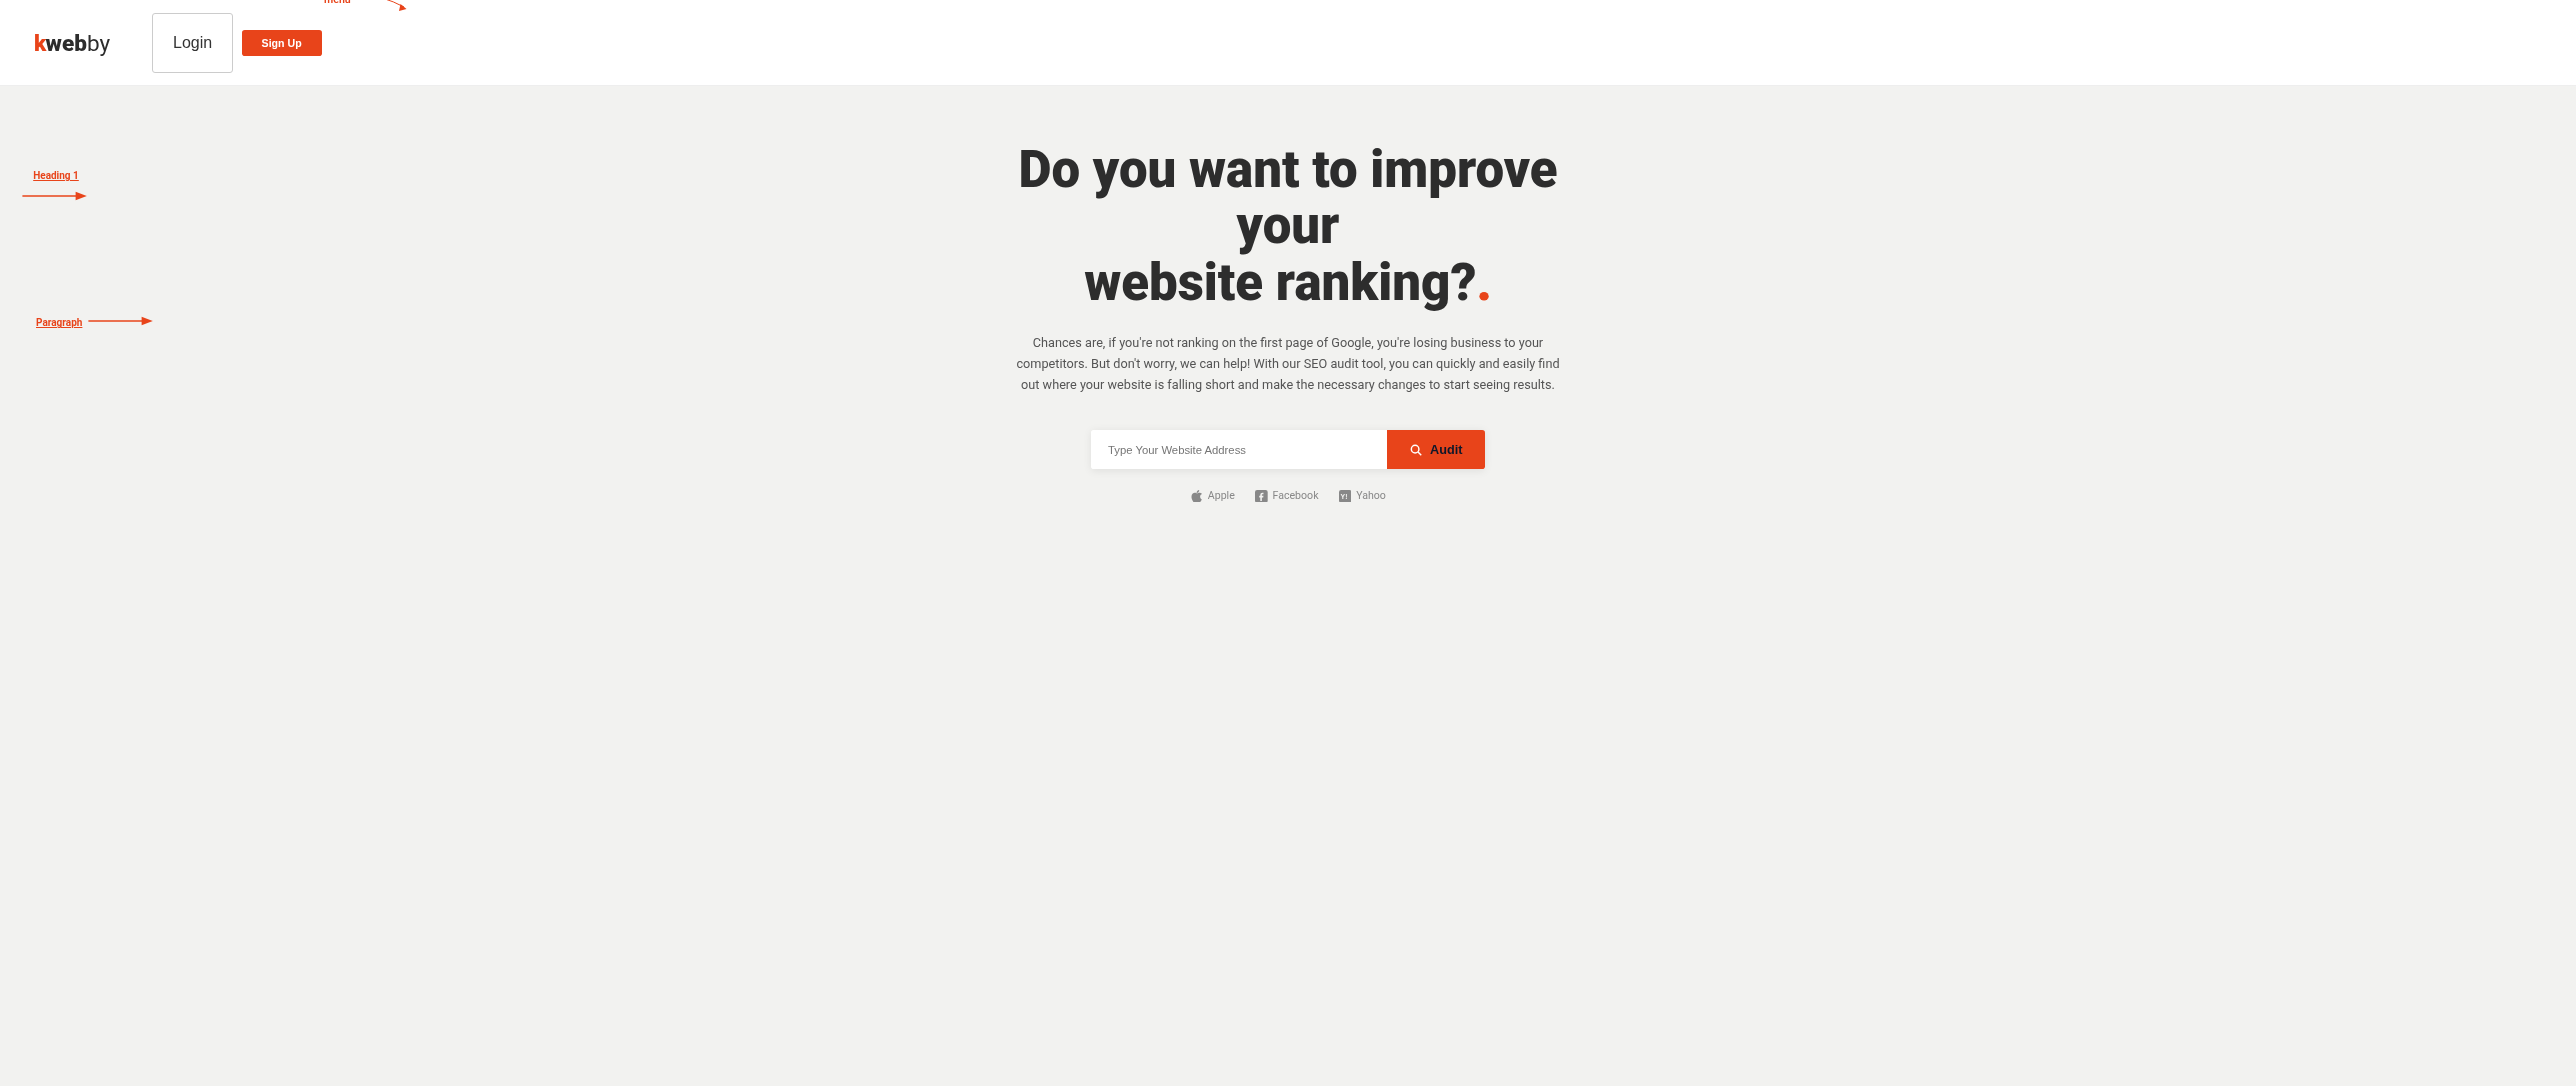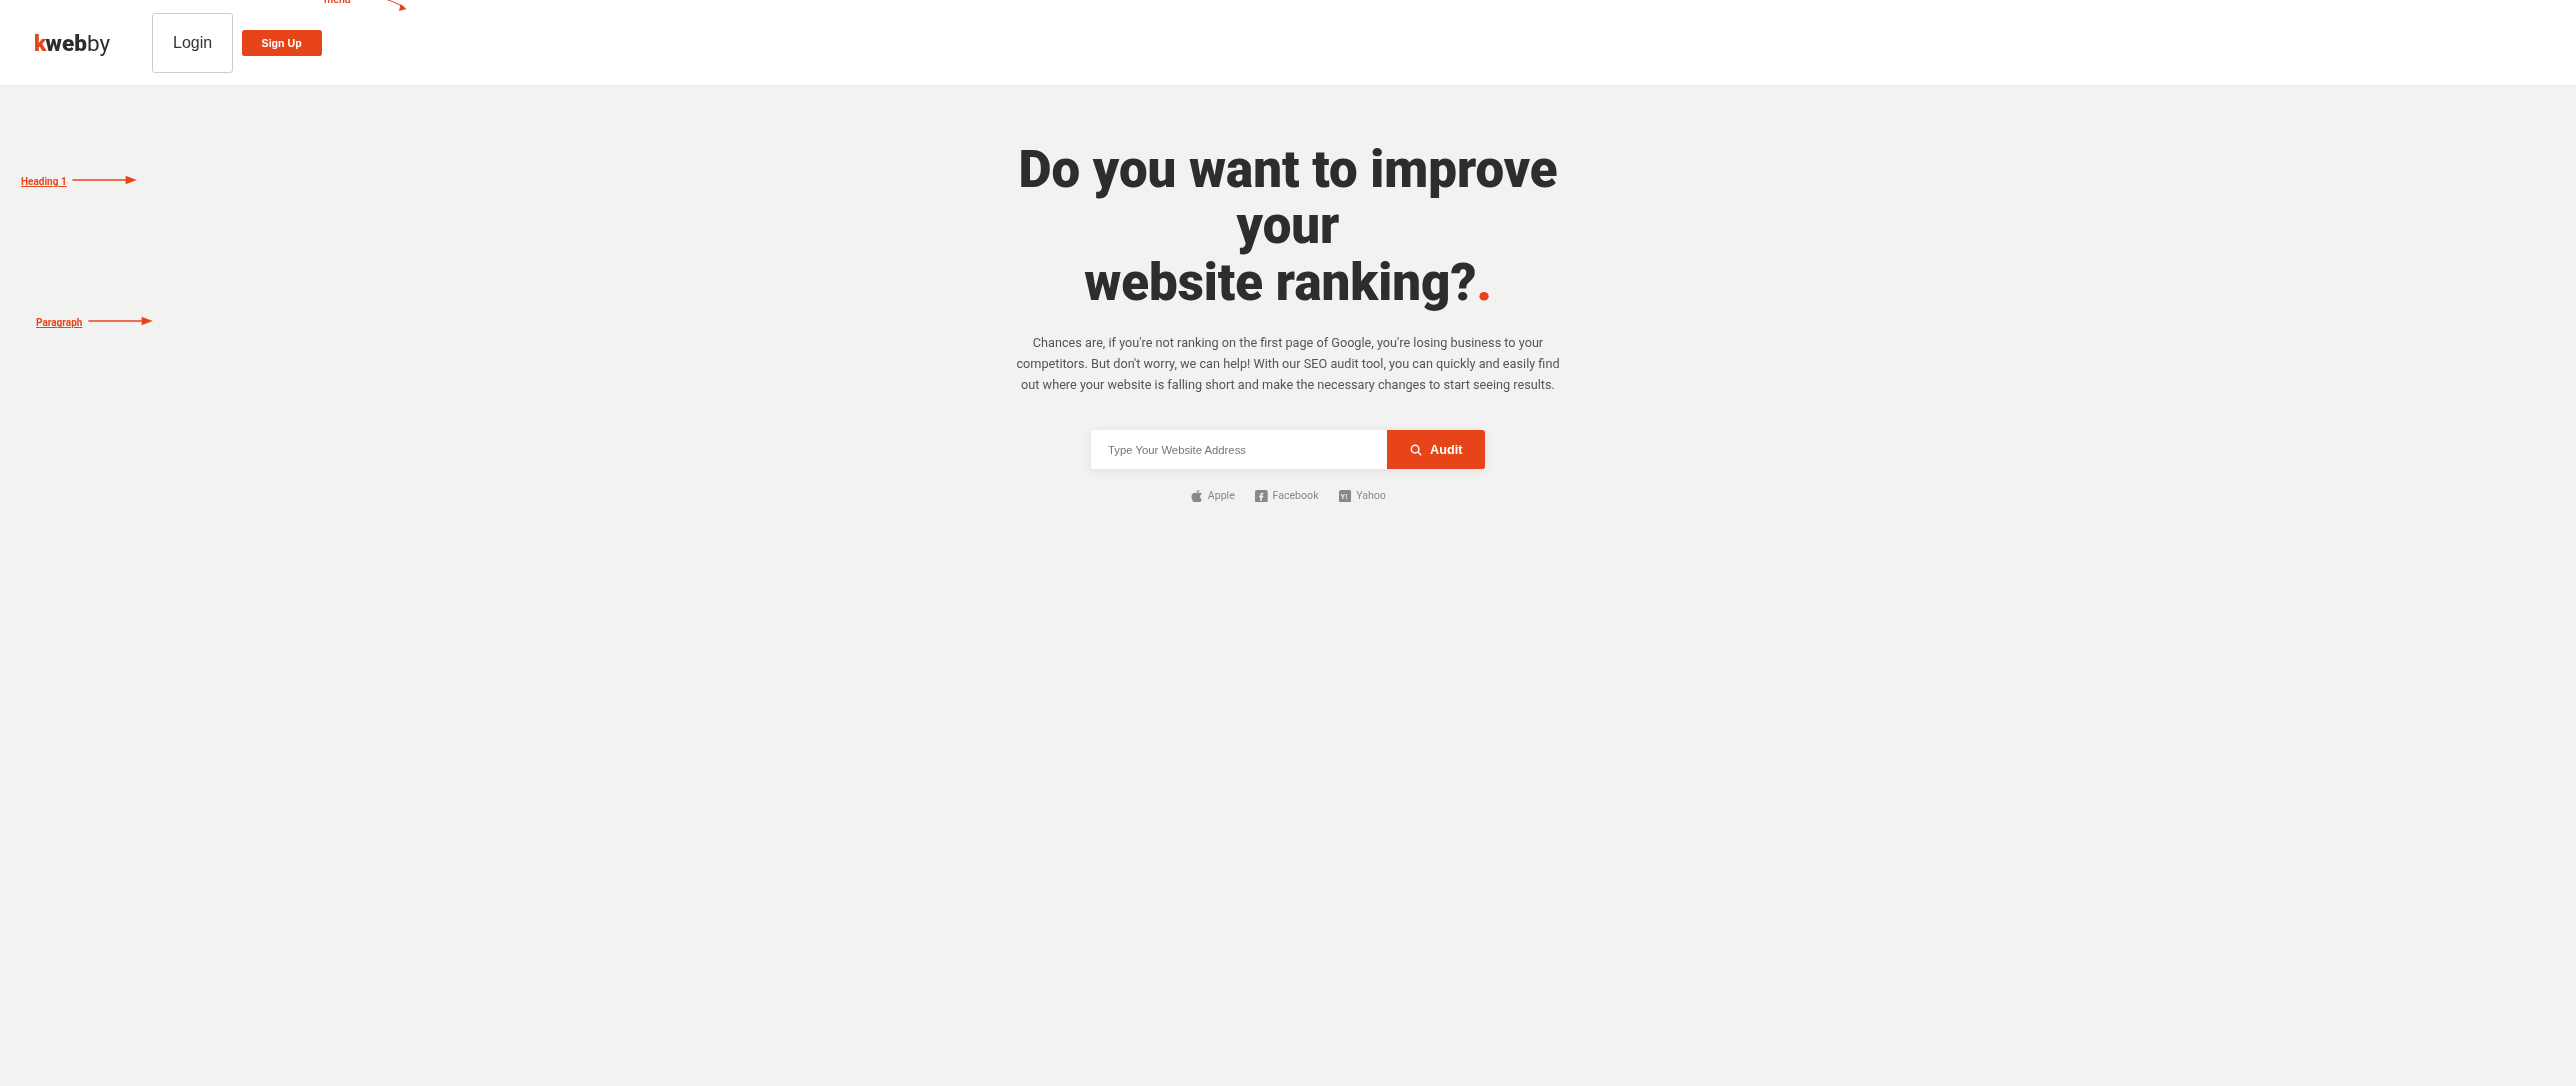--- a/index.html
+++ b/index.html
@@ -122,20 +122,21 @@
     }
 
     
     .annotation-heading {
       position: absolute;
       left: 21px;
       top: 84px;
       display: flex;
       align-items: center;
       gap: 4.2px;
+      flex-direction: column;
     }
     .annotation-para {
       position: absolute;
       left: 36px;
       top: 225px;
       display: flex;
       align-items: center;
       gap: 4.2px;
     }
     .ann-label {
@@ -190,21 +191,21 @@
       outline: none;
       background: #fff;
     }
 
     .btn-audit {
       display: flex;
       align-items: center;
       gap: 7px;
       padding: 12.7px 22.5px;
       background: #e8441a;
-      color: #ffffff;
+      color: #0f172a;
       border: none;
       font-size: 12.7px;
       font-weight: 600;
       cursor: pointer;
       white-space: nowrap;
     }
     .search-icon-svg {
       width: 14px;
       height: 14px;
       fill: none;

